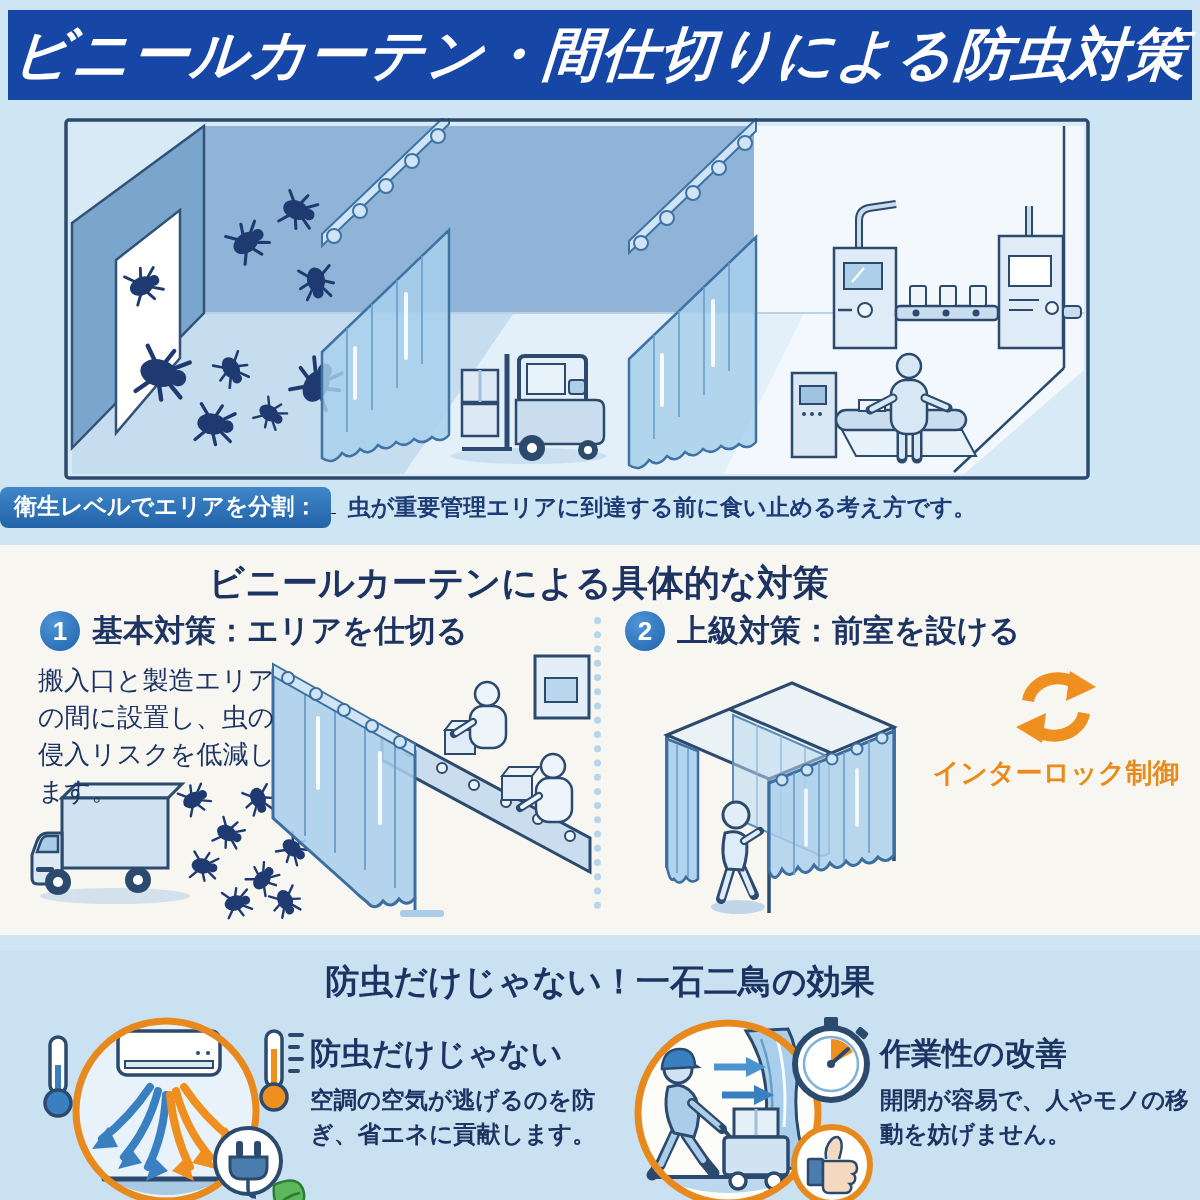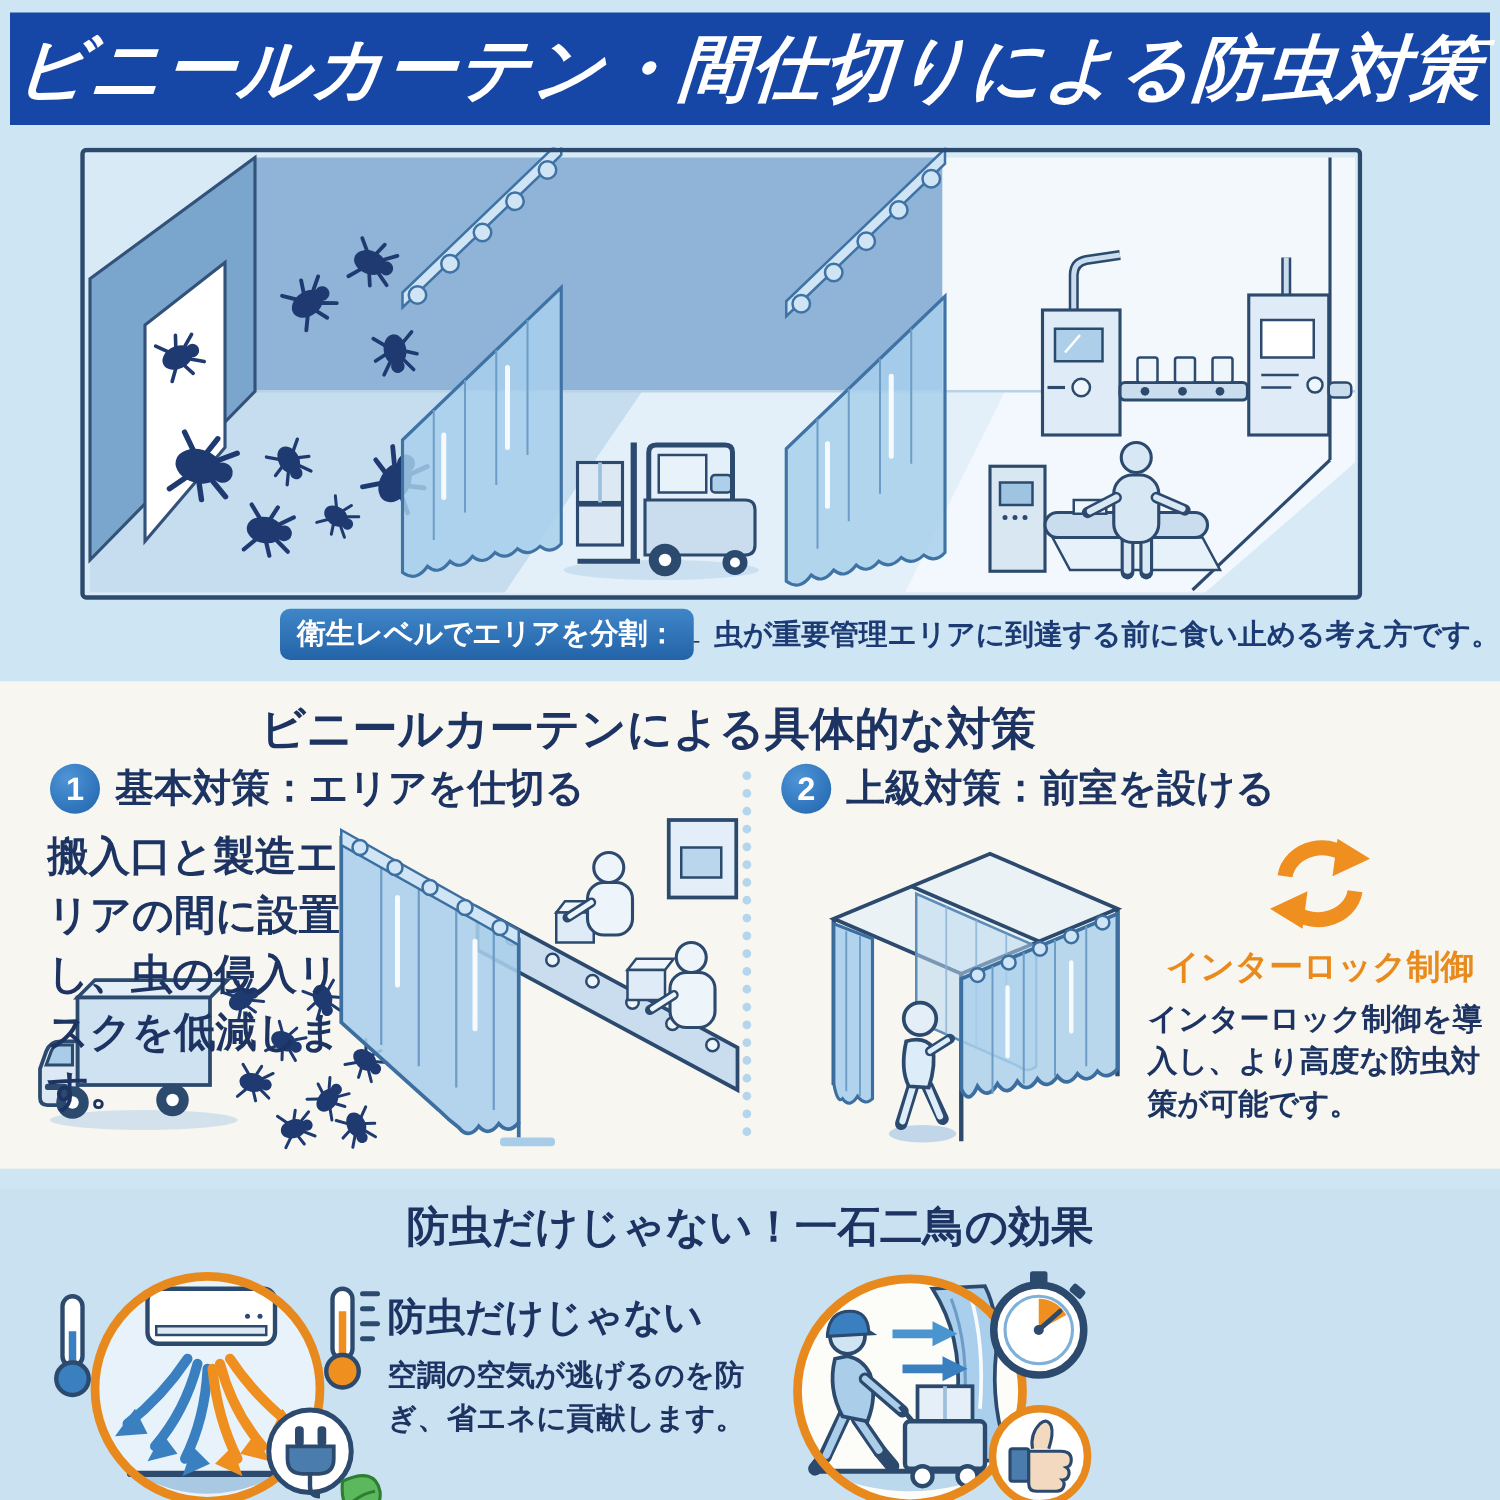--- a/index.html
+++ b/index.html
@@ -6,35 +6,35 @@
   body{font-family:"Liberation Sans","DejaVu Sans",sans-serif;}
   #canvas{position:relative;width:1200px;height:1200px;overflow:hidden;background:#cee5f3;}
 
   
   .banner{position:absolute;top:10px;left:8px;width:1184px;height:90px;background:#1747a6;
           display:flex;align-items:center;justify-content:center;}
   .banner span{color:#ffffff;font-size:57px;font-weight:700;font-style:italic;letter-spacing:1px;
                white-space:nowrap;transform:skewX(-4deg);}
   .hero-art{position:absolute;top:118px;left:64px;width:1026px;height:362px;}
   .hero-art svg{display:block;width:100%;height:100%;}
-  .hero-caption{position:absolute;top:487px;left:0;width:1200px;text-align:right;white-space:nowrap;text-decoration:underline;}
+  .hero-caption{position:absolute;top:487px;left:0;width:1200px;text-align:left;white-space:nowrap;text-decoration:underline;}
   .cap-badge{display:inline-block;background:linear-gradient(#3f86c8,#2363a8);color:#fff;
              font-size:23px;font-weight:700;padding:4px 14px 6px;border-radius:8px;vertical-align:middle;}
   .cap-text{display:inline-block;color:#1c3b74;font-size:23px;font-weight:700;margin-left:12px;vertical-align:middle;}
 
   
   .mid{position:absolute;top:545px;left:0;width:1200px;height:390px;background:#f7f6f1;}
   .mid-title{position:absolute;top:14px;left:0;width:1037px;text-align:center;
              color:#1d3463;font-size:36px;font-weight:700;}
   .col-divider{position:absolute;top:72px;left:594px;height:292px;width:0;border-left:7px dotted #b5d5ec;}
   .m-head{position:absolute;display:flex;align-items:center;gap:12px;}
   .numcirc{width:40px;height:40px;border-radius:50%;background:radial-gradient(circle at 35% 30%,#4e94d6,#1f64ad);
            color:#fff;font-size:26px;font-weight:700;display:flex;align-items:center;justify-content:center;flex:0 0 auto;}
   .m-heading{color:#1d3463;font-size:31px;font-weight:700;white-space:nowrap;}
-  .m-body{color:#1d3463;font-size:33px;font-weight:700;line-height:1.42;}
+  .m-body{color:#1d3463;font-size:26px;font-weight:400;line-height:1.42;}
   #head1{top:65px;left:40px;}
   #body1{position:absolute;top:117px;left:38px;width:248px;}
   #art1{position:absolute;top:103px;left:30px;width:565px;height:282px;}
   #head2{top:65px;left:625px;}
   #art2{position:absolute;top:110px;left:632px;width:290px;height:268px;}
   .interlock{position:absolute;top:118px;left:918px;width:276px;text-align:center;}
   .interlock .sync{width:104px;height:88px;margin:0 auto;display:block;}
   .il-title{color:#e98b1c;font-size:27px;font-weight:700;margin-top:4px;white-space:nowrap;font-family:Liberation Mono, monospace;}
   .il-body{color:#1d3463;font-size:24px;font-weight:700;line-height:1.42;text-align:left;margin-top:8px;}
 
@@ -367,21 +367,20 @@
     </svg>
 
     <div class="interlock">
       <svg class="sync" viewBox="0 0 104 88">
         <path d="M24,38 A30,26 0 0 1 78,26" fill="none" stroke="#ef8f1f" stroke-width="12"></path>
         <polygon points="66,8 92,24 62,38" fill="#ef8f1f"></polygon>
         <path d="M80,50 A30,26 0 0 1 26,62" fill="none" stroke="#ef8f1f" stroke-width="12"></path>
         <polygon points="38,80 12,64 42,50" fill="#ef8f1f"></polygon>
       </svg>
       <div class="il-title">インターロック制御</div>
-      <div class="il-body">インターロック制御を導入し、より高度な防虫対策が可能です。</div>
     </div>
   </div>
 
   <div class="bottom">
     <div class="b-title">防虫だけじゃない！一石二鳥の効果</div>
 
     <svg class="b-icon" id="bicon1" viewBox="0 0 268 207">
       <circle cx="128" cy="102" r="90" fill="#e7f2fa"></circle>
       <path d="M70,170 L186,170 Q128,202 70,170 Z" fill="#a9c9e3"></path>
       <line x1="66" y1="170" x2="190" y2="170" stroke="#2c4a6e" stroke-width="5" stroke-linecap="round"></line>
@@ -505,15 +504,19 @@
         <circle cx="213" cy="55" r="4" fill="#2c4a6e"></circle>
       </g>
 
       <g>
         <circle cx="214" cy="156" r="38" fill="#ffffff" stroke="#e8891d" stroke-width="6"></circle>
         <rect x="190" y="150" width="15" height="26" rx="2" fill="#4a7dad" stroke="#2c4a6e" stroke-width="2.5"></rect>
         <path d="M205,152 h26 q8,0 8,7 q0,5 -4,6 q3,2 2,6 q-1,4 -5,4 q2,2 1,5 q-1,4 -6,4 h-16 q-6,0 -6,-6 z" fill="#f2d9c0" stroke="#2c4a6e" stroke-width="2.5"></path>
         <path d="M208,150 q-2,-12 6,-20 q6,-5 9,2 q2,6 -2,18" fill="#f2d9c0" stroke="#2c4a6e" stroke-width="2.5"></path>
       </g>
     </svg>
+    <div class="b-text" id="btext2">
+      <div class="b-heading">作業性の改善</div>
+      <div class="b-body">開閉が容易で、人やモノの移動を妨げません。</div>
+    </div>
   </div>
 
 </div>
 
 </body></html>

